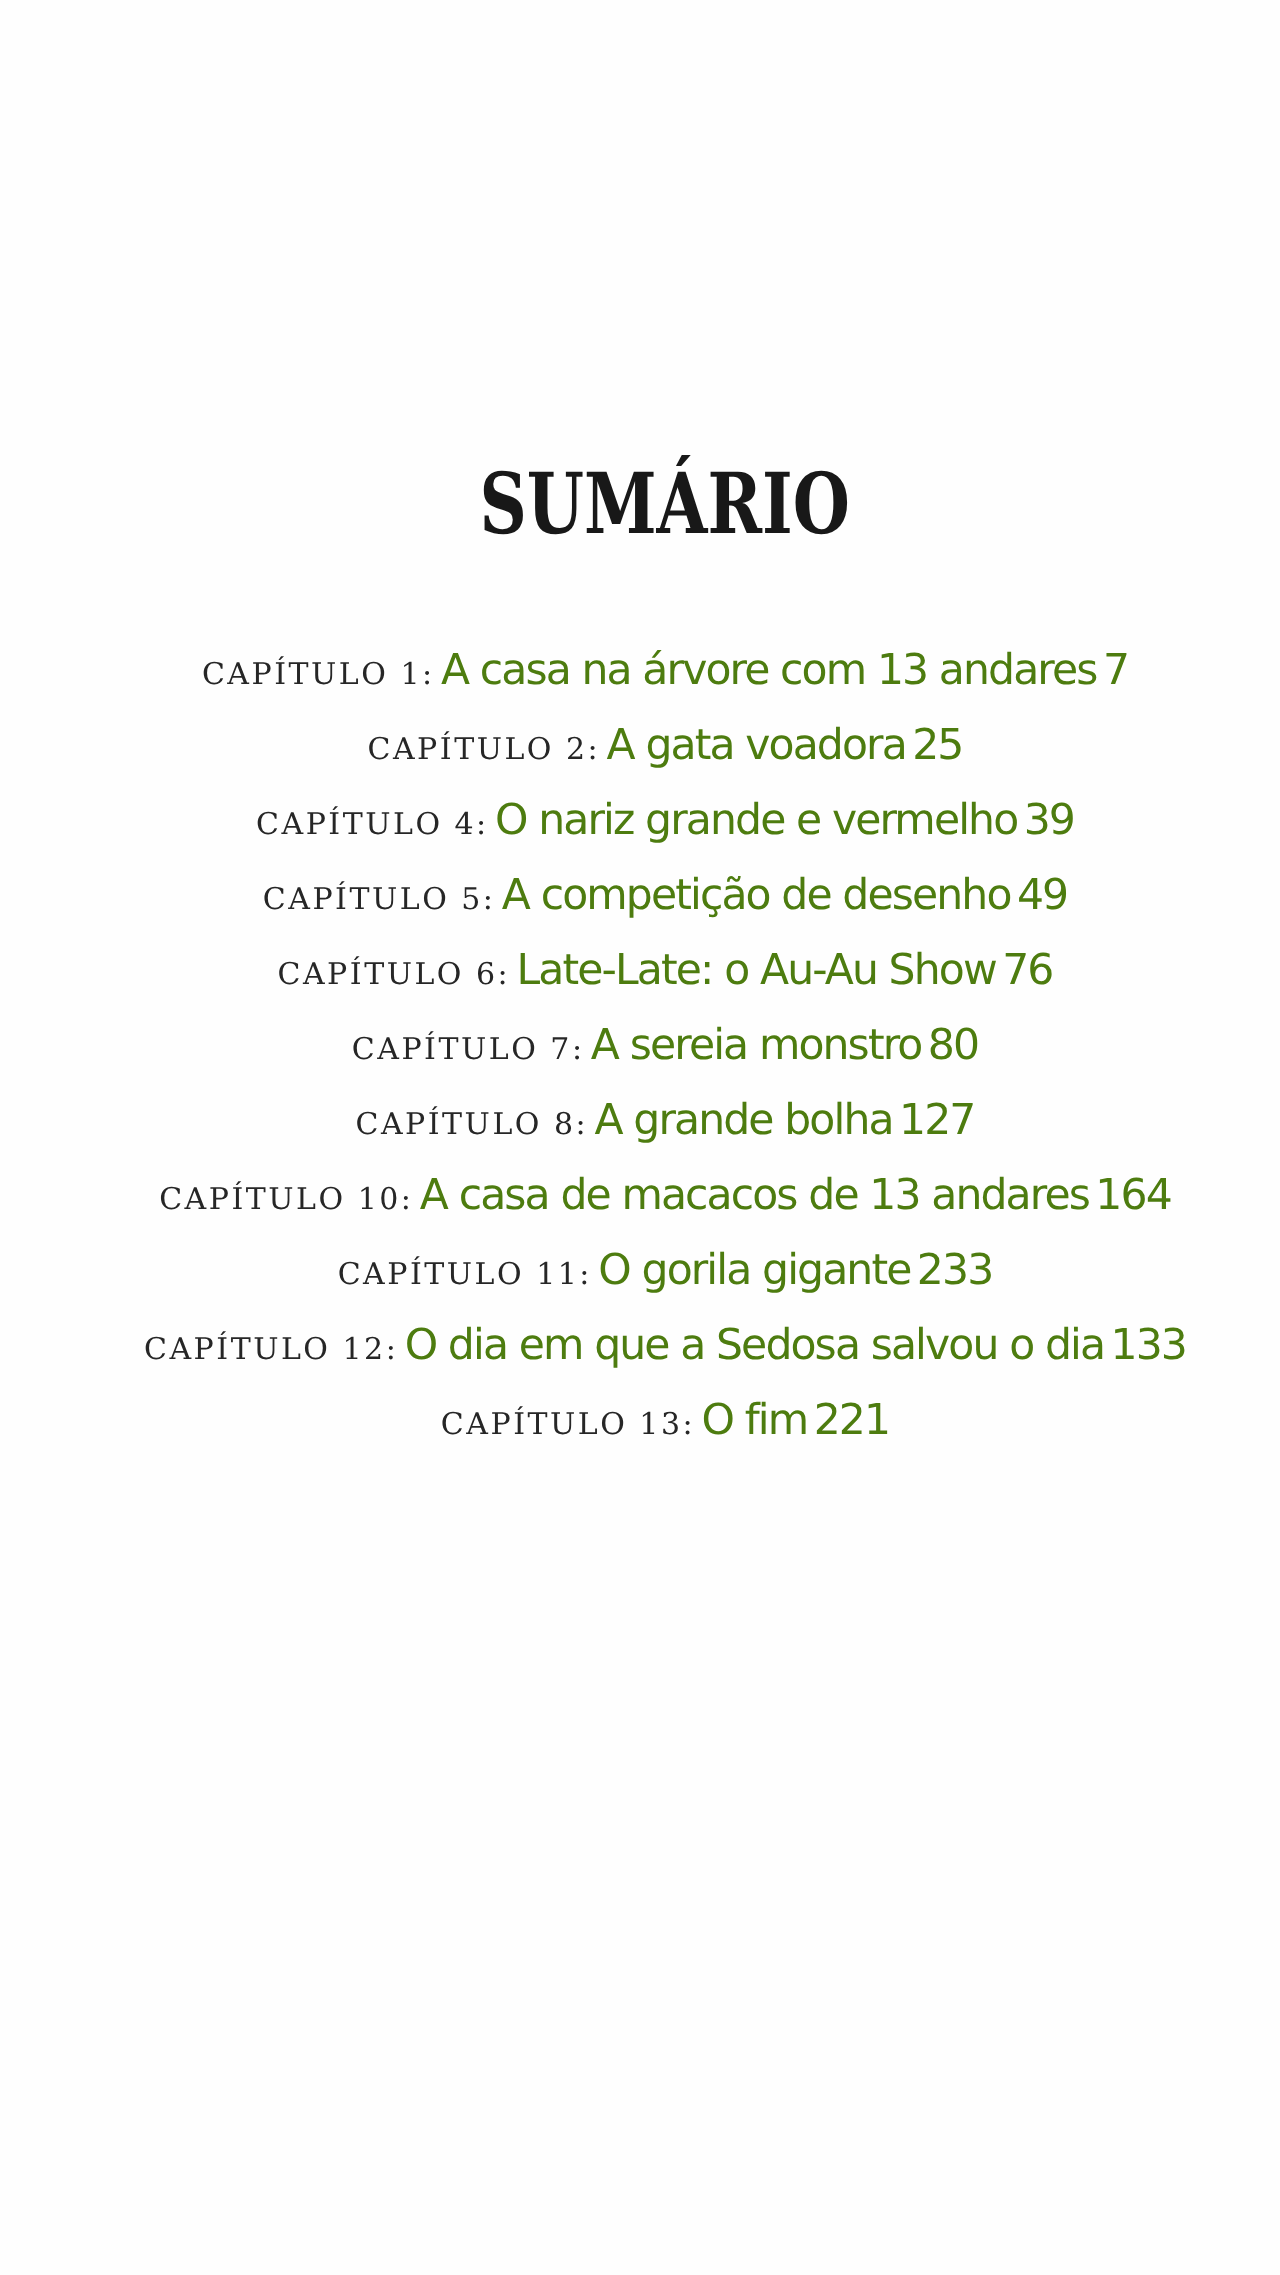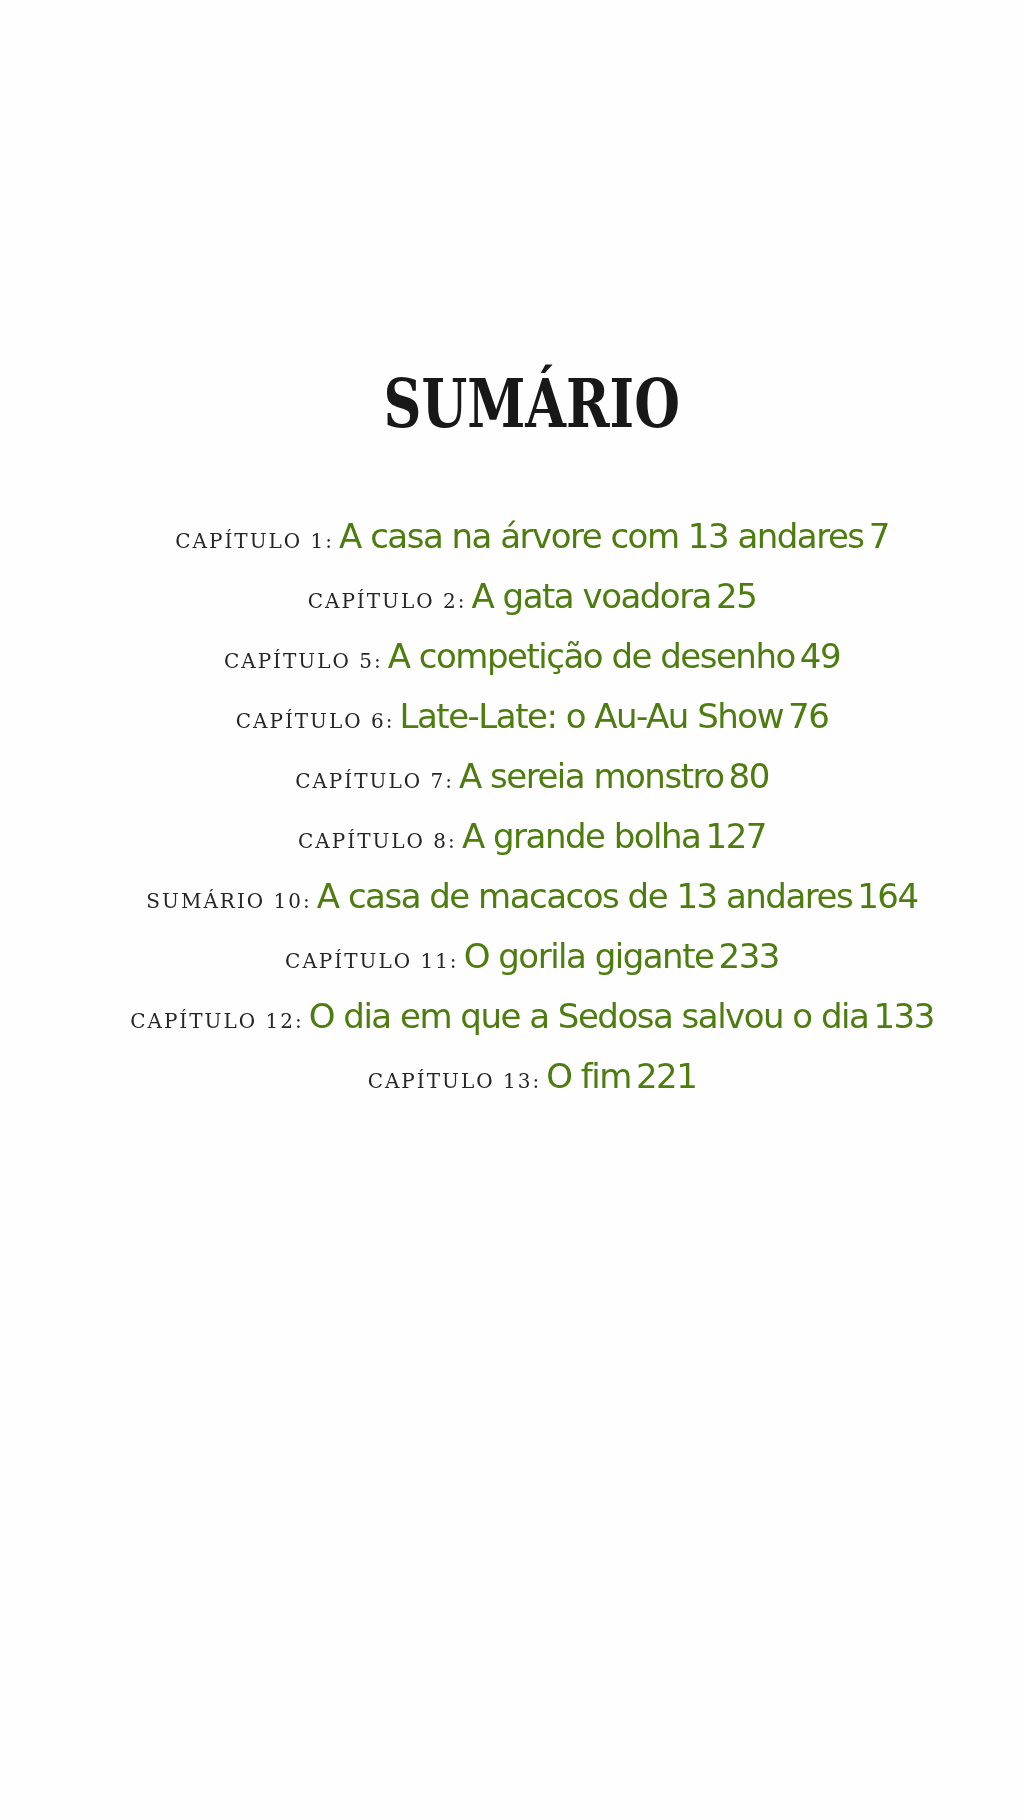--- a/index.html
+++ b/index.html
@@ -46,21 +46,21 @@
     width: 984px;
   }
   .toc-row {
     height: 60px;
     line-height: 60px;
     text-align: center;
     white-space: nowrap;
   }
   .entry-label {
     font-family: "DejaVu Serif", serif;
-    font-size: 20px;
+    font-size: 24px;
     letter-spacing: 2px;
     color: #262626;
   }
   .entry-title, .entry-page {
     font-family: "DejaVu Sans", sans-serif;
     font-size: 34px;
     letter-spacing: -1.5px;
     color: #4d7c0f;
   }
   .sp { letter-spacing: 0; }
@@ -74,40 +74,43 @@
   <div class="toc">
   <div class="toc-row">
     <span class="entry-label">CAPÍTULO 1:</span><span class="sp">&nbsp;</span><span class="entry-title">A casa na árvore com 13 andares</span><span class="sp">&nbsp;</span><span class="entry-page">7</span>
   </div>
 
   <div class="toc-row">
     <span class="entry-label">CAPÍTULO 2:</span><span class="sp">&nbsp;</span><span class="entry-title">A gata voadora</span><span class="sp">&nbsp;</span><span class="entry-page">25</span>
   </div>
 
 
+  <div class="toc-row">
+    <span class="entry-label">CAPÍTULO 4:</span><span class="sp">&nbsp;</span><span class="entry-title">O nariz grande e vermelho</span><span class="sp">&nbsp;</span><span class="entry-page">39</span>
+  </div>
 
   <div class="toc-row">
     <span class="entry-label">CAPÍTULO 5:</span><span class="sp">&nbsp;</span><span class="entry-title">A competição de desenho</span><span class="sp">&nbsp;</span><span class="entry-page">49</span>
   </div>
 
   <div class="toc-row">
     <span class="entry-label">CAPÍTULO 6:</span><span class="sp">&nbsp;</span><span class="entry-title">Late-Late: o Au-Au Show</span><span class="sp">&nbsp;</span><span class="entry-page">76</span>
   </div>
 
   <div class="toc-row">
     <span class="entry-label">CAPÍTULO 7:</span><span class="sp">&nbsp;</span><span class="entry-title">A sereia monstro</span><span class="sp">&nbsp;</span><span class="entry-page">80</span>
   </div>
 
   <div class="toc-row">
     <span class="entry-label">CAPÍTULO 8:</span><span class="sp">&nbsp;</span><span class="entry-title">A grande bolha</span><span class="sp">&nbsp;</span><span class="entry-page">127</span>
   </div>
 
 
   <div class="toc-row">
-    <span class="entry-label">SUMÁRIO 10:</span><span class="sp">&nbsp;</span><span class="entry-title">A casa de macacos de 13 andares</span><span class="sp">&nbsp;</span><span class="entry-page">164</span>
+    <span class="entry-label">CAPÍTULO 10:</span><span class="sp">&nbsp;</span><span class="entry-title">A casa de macacos de 13 andares</span><span class="sp">&nbsp;</span><span class="entry-page">164</span>
   </div>
 
   <div class="toc-row">
     <span class="entry-label">CAPÍTULO 11:</span><span class="sp">&nbsp;</span><span class="entry-title">O gorila gigante</span><span class="sp">&nbsp;</span><span class="entry-page">233</span>
   </div>
 
   <div class="toc-row">
     <span class="entry-label">CAPÍTULO 12:</span><span class="sp">&nbsp;</span><span class="entry-title">O dia em que a Sedosa salvou o dia</span><span class="sp">&nbsp;</span><span class="entry-page">133</span>
   </div>
 

